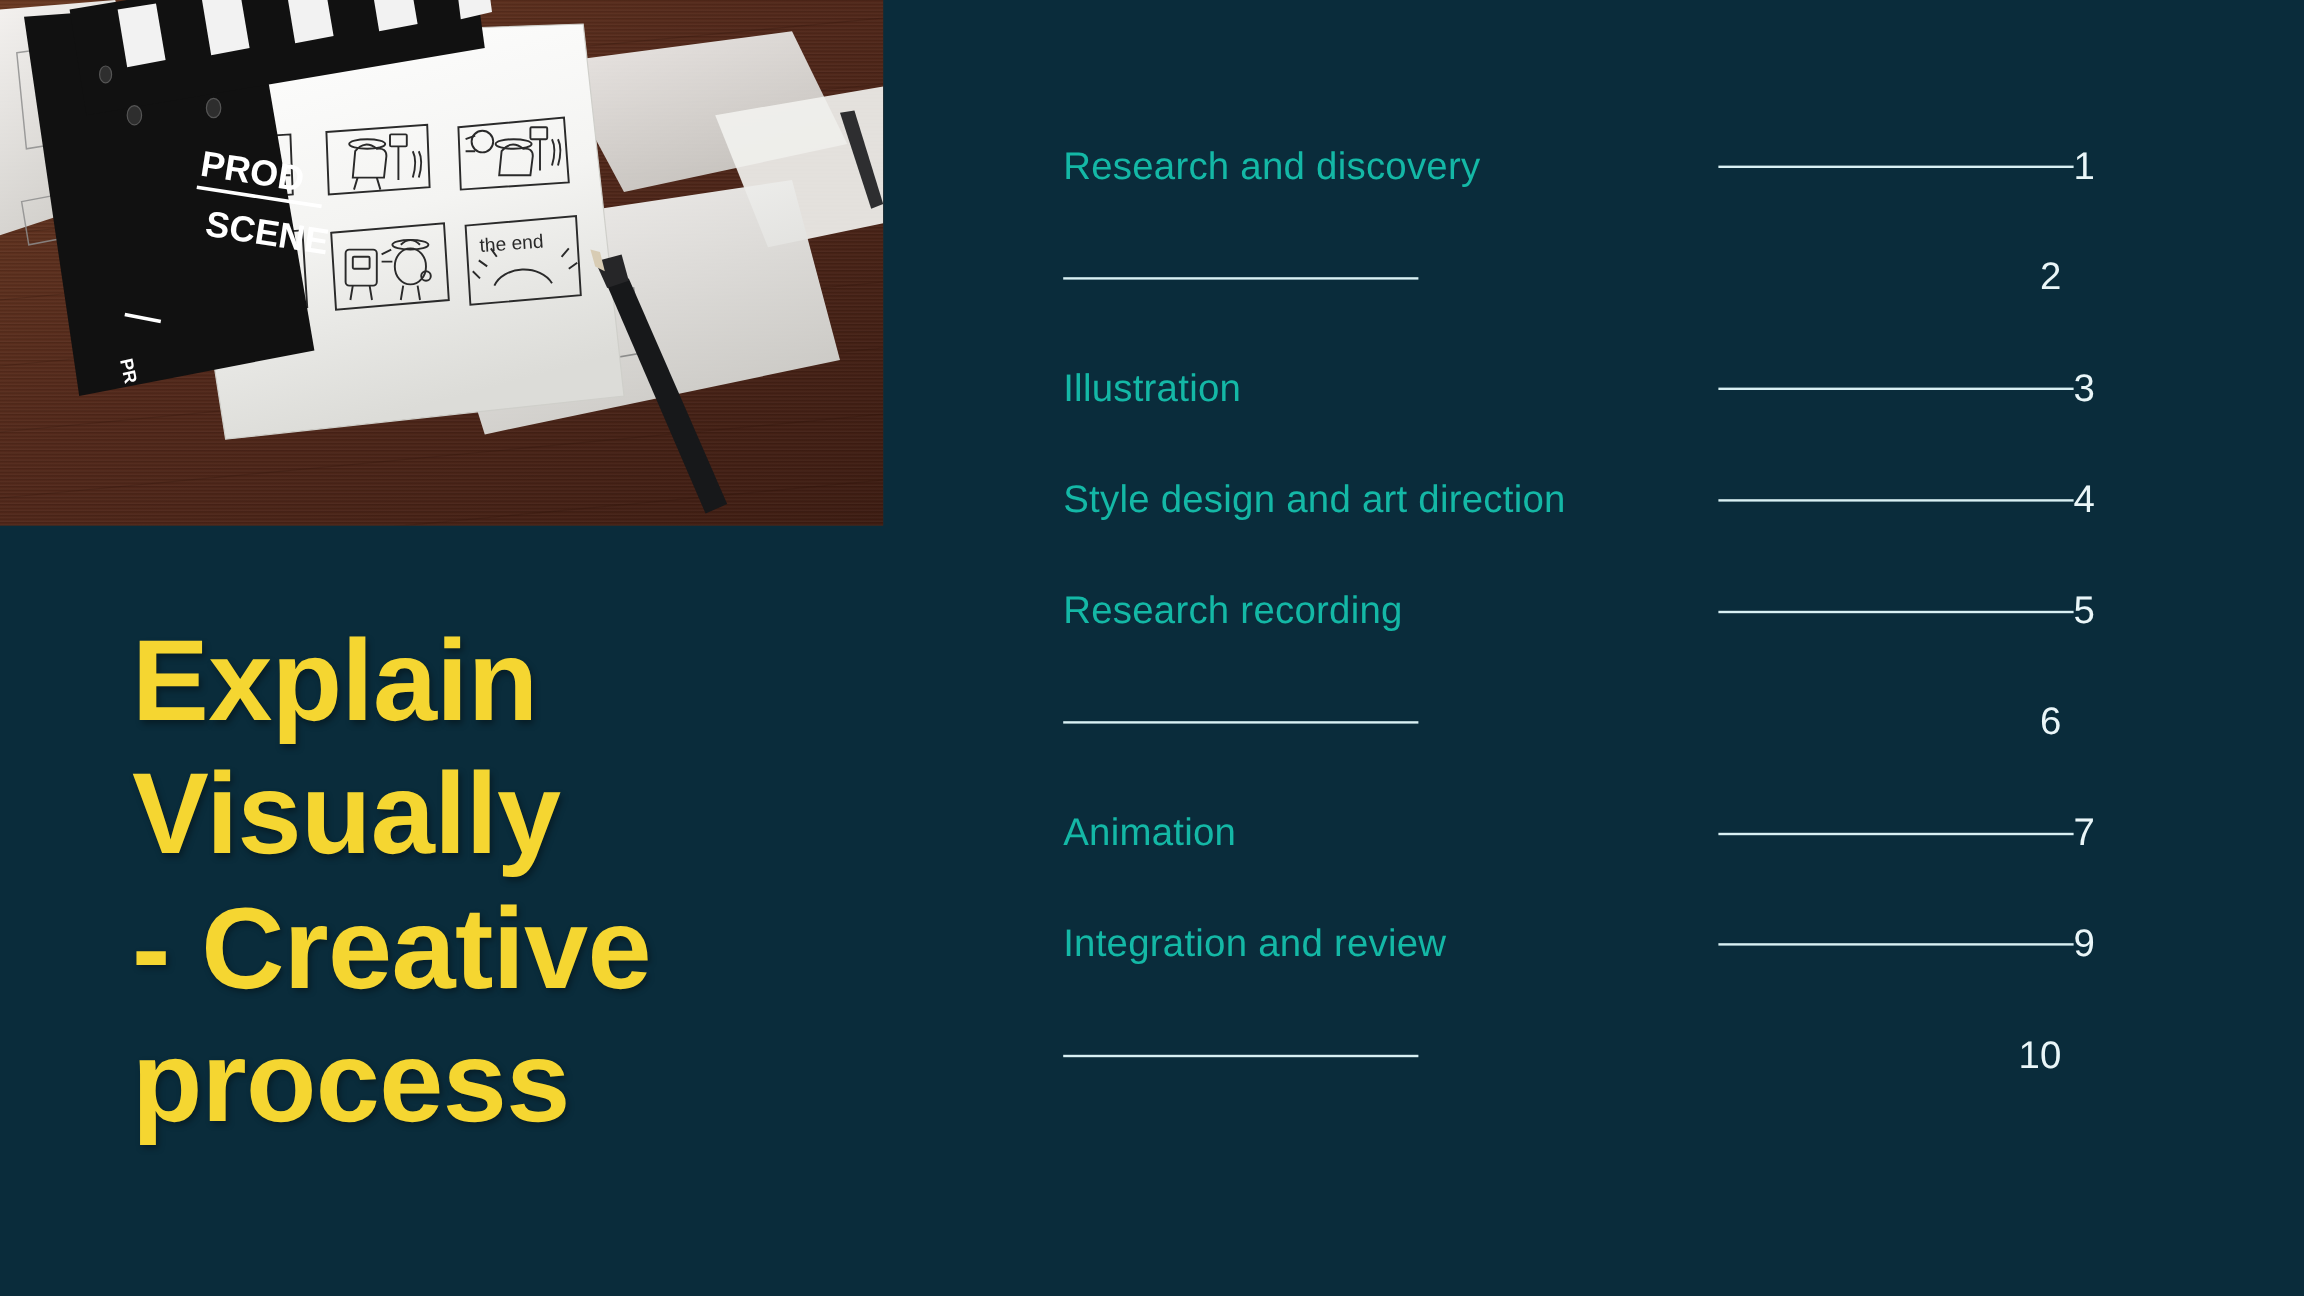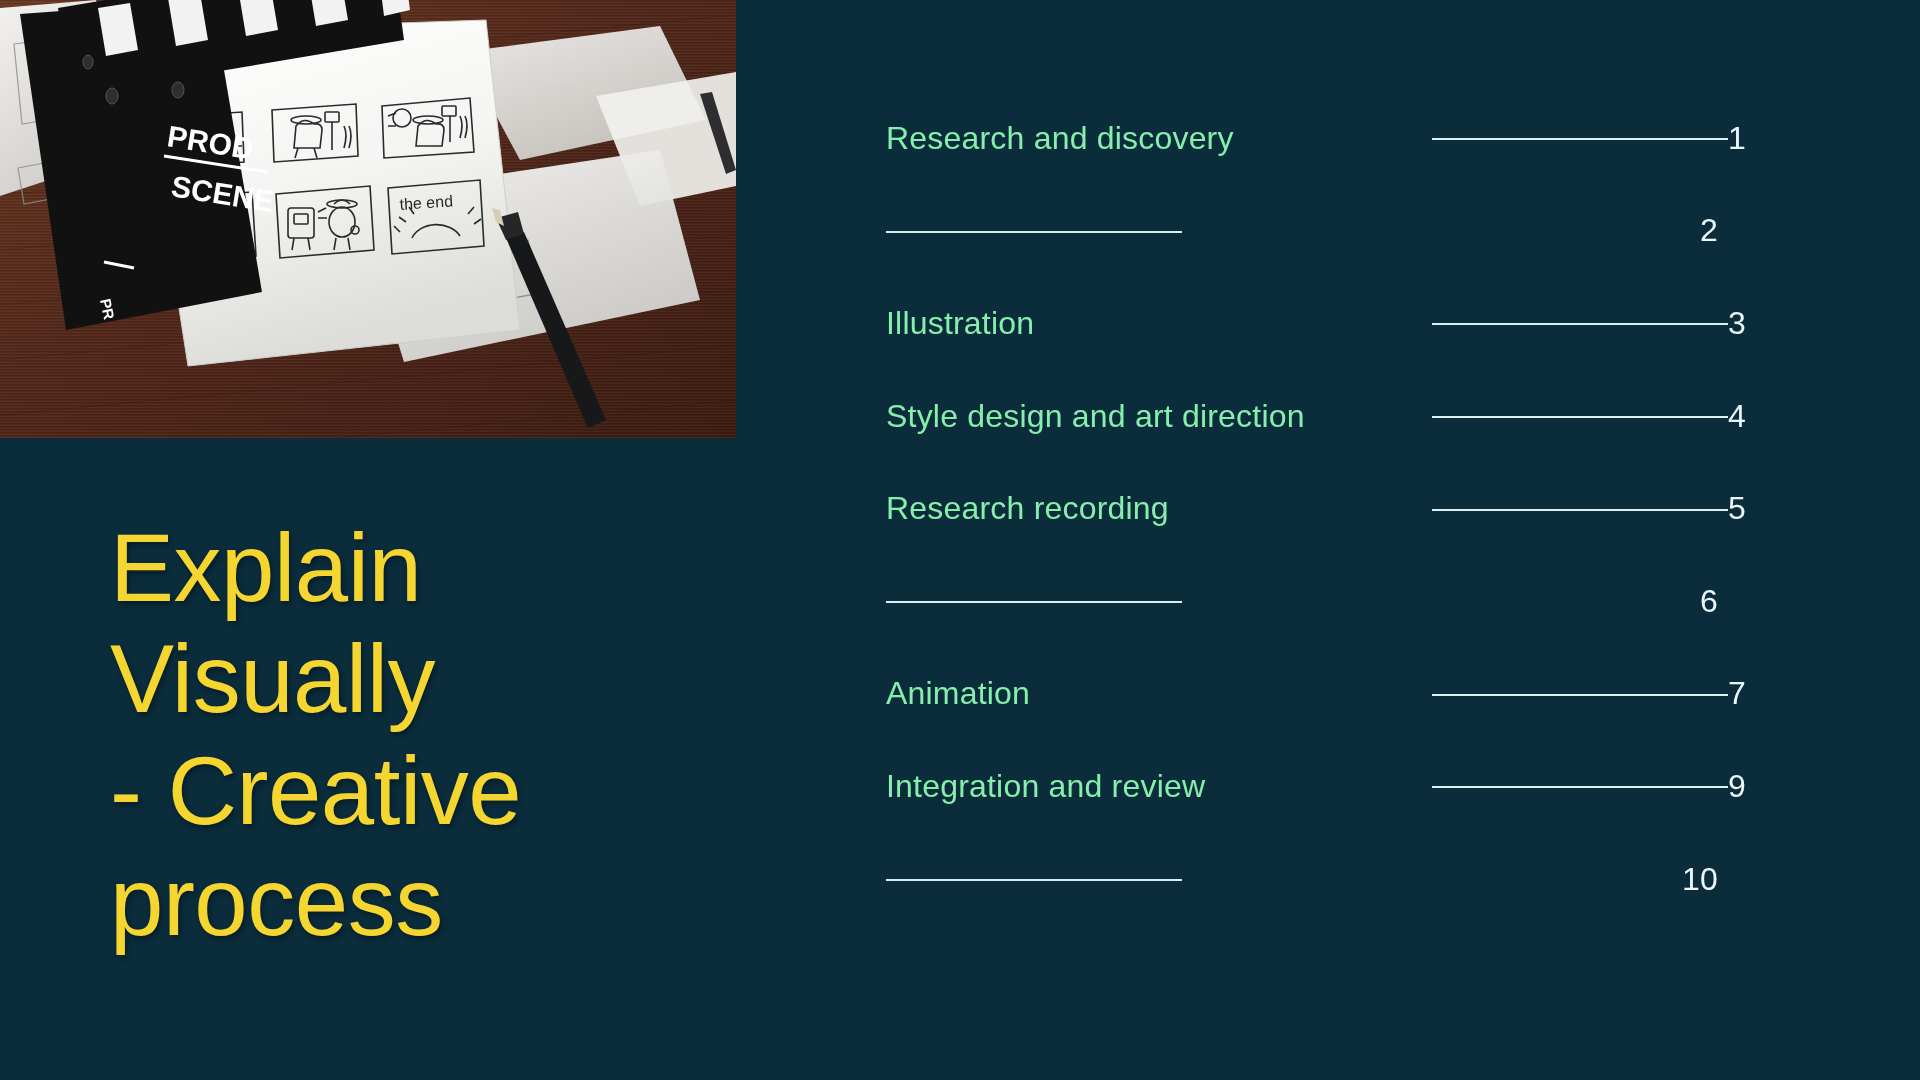--- a/index.html
+++ b/index.html
@@ -31,21 +31,21 @@
   }
   .photo svg { display: block; width: 736px; height: 438px; }
 
   
   .title {
     position: absolute;
     left: 110px;
     top: 512px;
     width: 660px;
     font-size: 96px;
-    font-weight: normal;
+    font-weight: bold;
     line-height: 1.16;
     color: #f5d631;
     letter-spacing: -0.5px;
     text-shadow: 2px 3px 5px rgba(0,0,0,0.35);
     white-space: pre-line;
   }
 
   
   .agenda {
     position: absolute;
@@ -54,21 +54,21 @@
     width: 940px;
   }
   .agenda-row {
     position: relative;
     height: 92.6px;
     display: flex;
     align-items: center;
   }
   .agenda-label {
     font-size: 32px;
-    color: #86efac;
+    color: #14b8a6;
     font-weight: 400;
     letter-spacing: 0.2px;
     white-space: nowrap;
     flex: 0 0 auto;
     width: 546px;
   }
   .agenda-rule {
     flex: 0 0 auto;
     width: 296px;
     height: 0;

